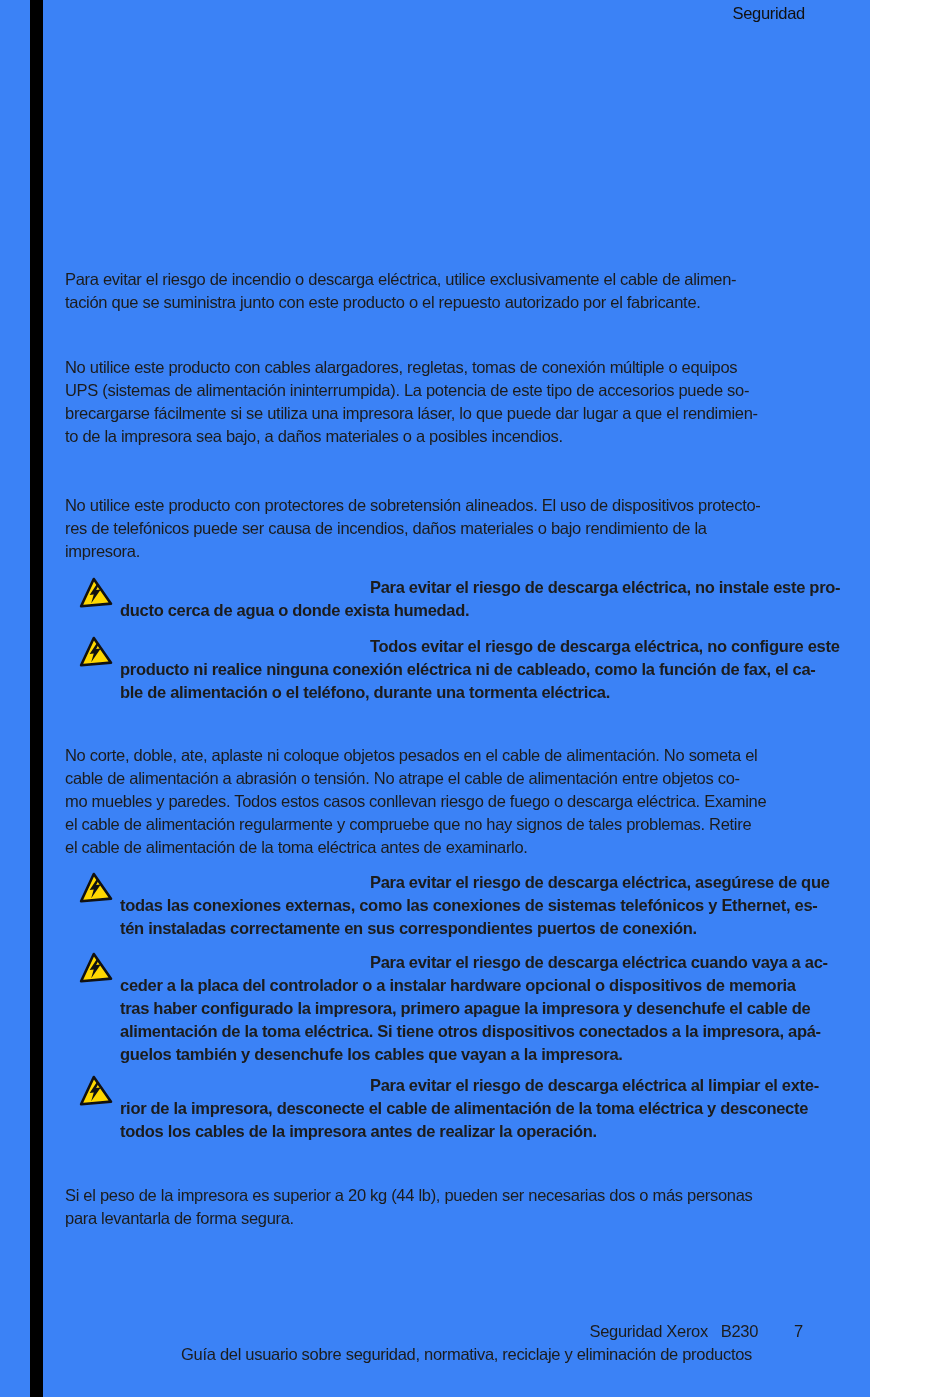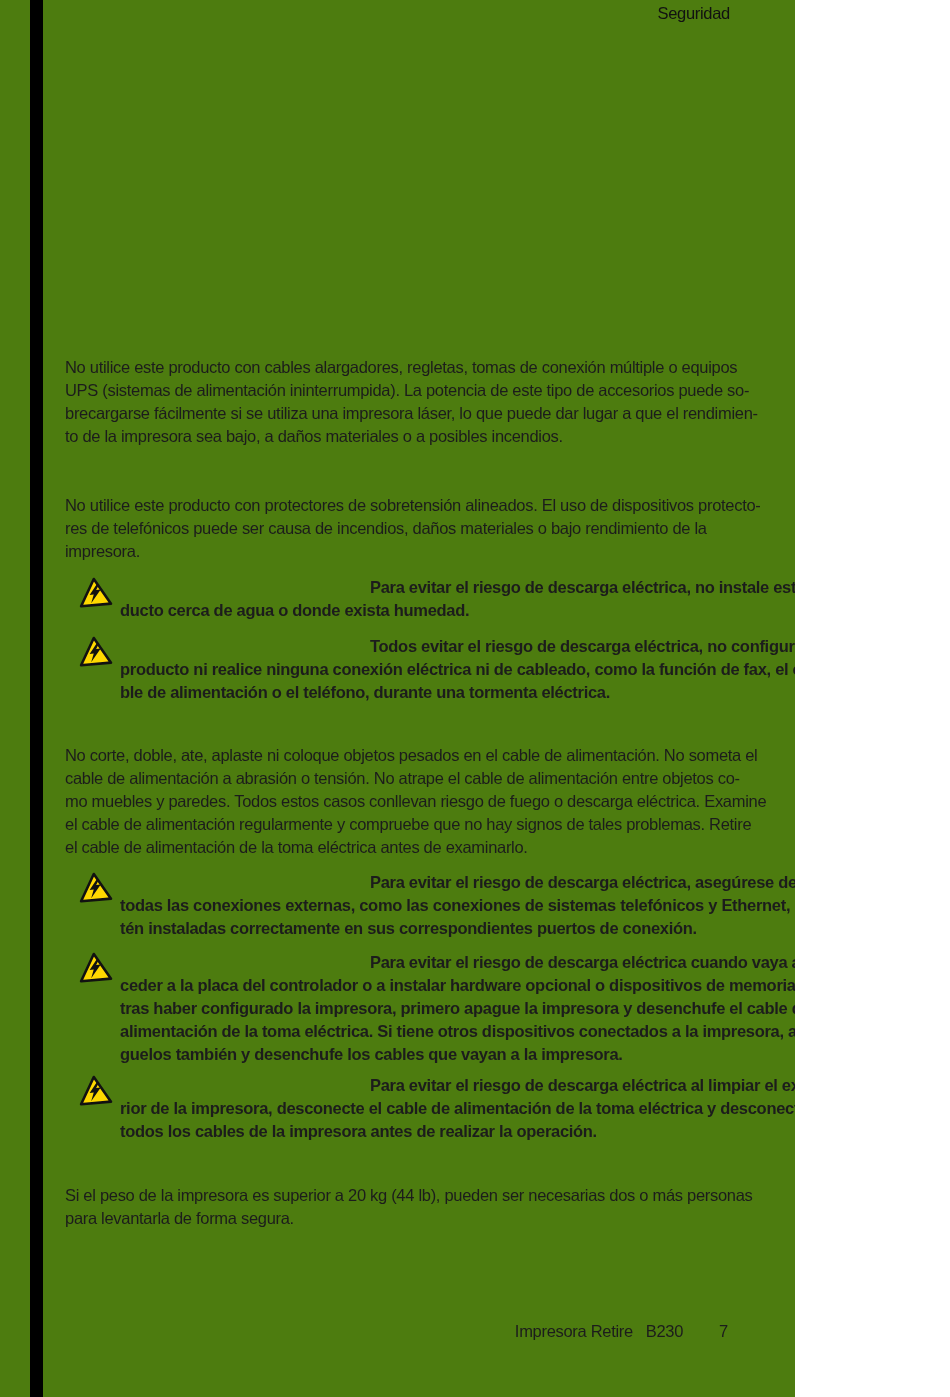--- a/index.html
+++ b/index.html
@@ -2,23 +2,23 @@
 <html><head>
 <meta charset="utf-8">
 <style>
   html, body {
     margin: 0;
     padding: 0;
     background: #ffffff;
   }
   .page {
     position: relative;
-    width: 795px;
+    width: 870px;
     height: 1397px;
-    background: #4d7c0f;
+    background: #3b82f6;
     font-family: "Liberation Sans", sans-serif;
     color: #1c1c1c;
     font-size: 16.5px;
     line-height: 23px;
     letter-spacing: -0.3px;
     overflow: hidden;
   }
   .edge-bar {
     position: absolute;
     left: 30px;
@@ -79,20 +79,22 @@
 </head>
 <body>
 
 <div class="page">
 
   <div class="edge-bar"></div>
 
   <div class="header">Seguridad</div>
 
 
+  <div class="para" style="top:268px">Para evitar el riesgo de incendio o descarga eléctrica, utilice exclusivamente el cable de alimen-
+tación que se suministra junto con este producto o el repuesto autorizado por el fabricante.</div>
 
   <div class="para" style="top:356px">No utilice este producto con cables alargadores, regletas, tomas de conexión múltiple o equipos
 UPS (sistemas de alimentación ininterrumpida). La potencia de este tipo de accesorios puede so-
 brecargarse fácilmente si se utiliza una impresora láser, lo que puede dar lugar a que el rendimien-
 to de la impresora sea bajo, a daños materiales o a posibles incendios.</div>
 
   <div class="para" style="top:494px">No utilice este producto con protectores de sobretensión alineados. El uso de dispositivos protecto-
 res de telefónicos puede ser causa de incendios, daños materiales o bajo rendimiento de la
 impresora.</div>
 
@@ -170,17 +172,18 @@
     </span>
     <div class="warn-text">Para evitar el riesgo de descarga eléctrica al limpiar el exte-
 rior de la impresora, desconecte el cable de alimentación de la toma eléctrica y desconecte
 todos los cables de la impresora antes de realizar la operación.</div>
   </div>
 
   <div class="para" style="top:1184px">Si el peso de la impresora es superior a 20 kg (44 lb), pueden ser necesarias dos o más personas
 para levantarla de forma segura.</div>
 
   <div class="footer-line1">
-    <span>Impresora Retire   B230</span>
+    <span>Seguridad Xerox   B230</span>
     <span>7</span>
   </div>
+  <div class="footer-line2">Guía del usuario sobre seguridad, normativa, reciclaje y eliminación de productos</div>
 
 </div>
 
 </body></html>

